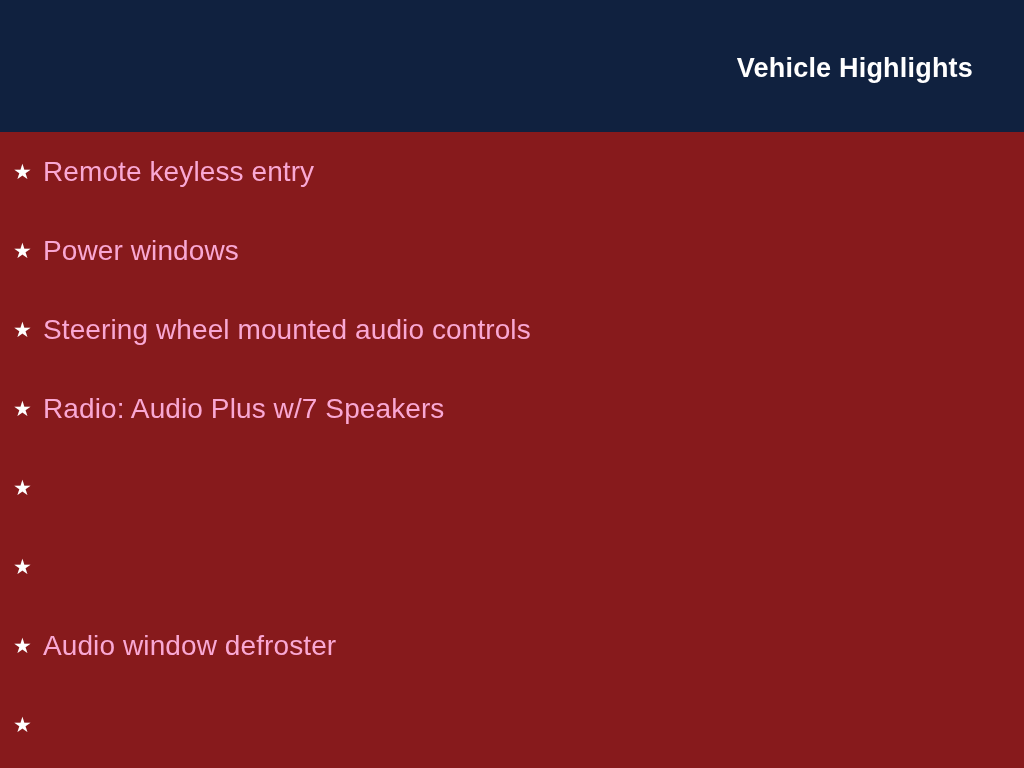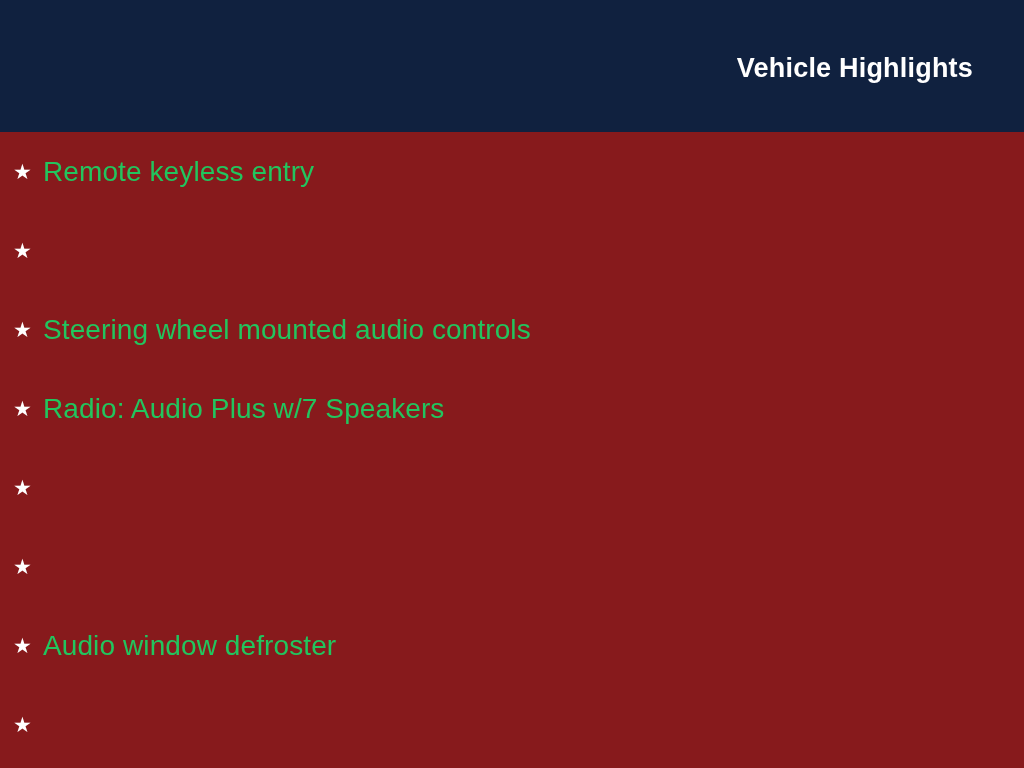--- a/index.html
+++ b/index.html
@@ -77,21 +77,21 @@
     height: 28px;
     color: #ffffff;
     font-size: 21px;
     line-height: 28px;
     text-align: left;
     margin-right: 13px;
     user-select: none;
   }
   .item-label {
     flex: 0 1 auto;
-    color: #22c55e;
+    color: #f9a8d4;
     font-size: 28px;
     line-height: 34px;
     font-weight: normal;
     letter-spacing: 0.1px;
     white-space: nowrap;
   }
 </style>
 </head>
 <body>
 
@@ -104,20 +104,21 @@
   <div class="body-area">
     <ul class="highlight-list">
 
       <li class="highlight-item">
         <span class="bullet-star">★</span>
         <span class="item-label">Remote keyless entry</span>
       </li>
 
       <li class="highlight-item">
         <span class="bullet-star">★</span>
+        <span class="item-label">Power windows</span>
       </li>
 
       <li class="highlight-item">
         <span class="bullet-star">★</span>
         <span class="item-label">Steering wheel mounted audio controls</span>
       </li>
 
       <li class="highlight-item">
         <span class="bullet-star">★</span>
         <span class="item-label">Radio: Audio Plus w/7 Speakers</span>

